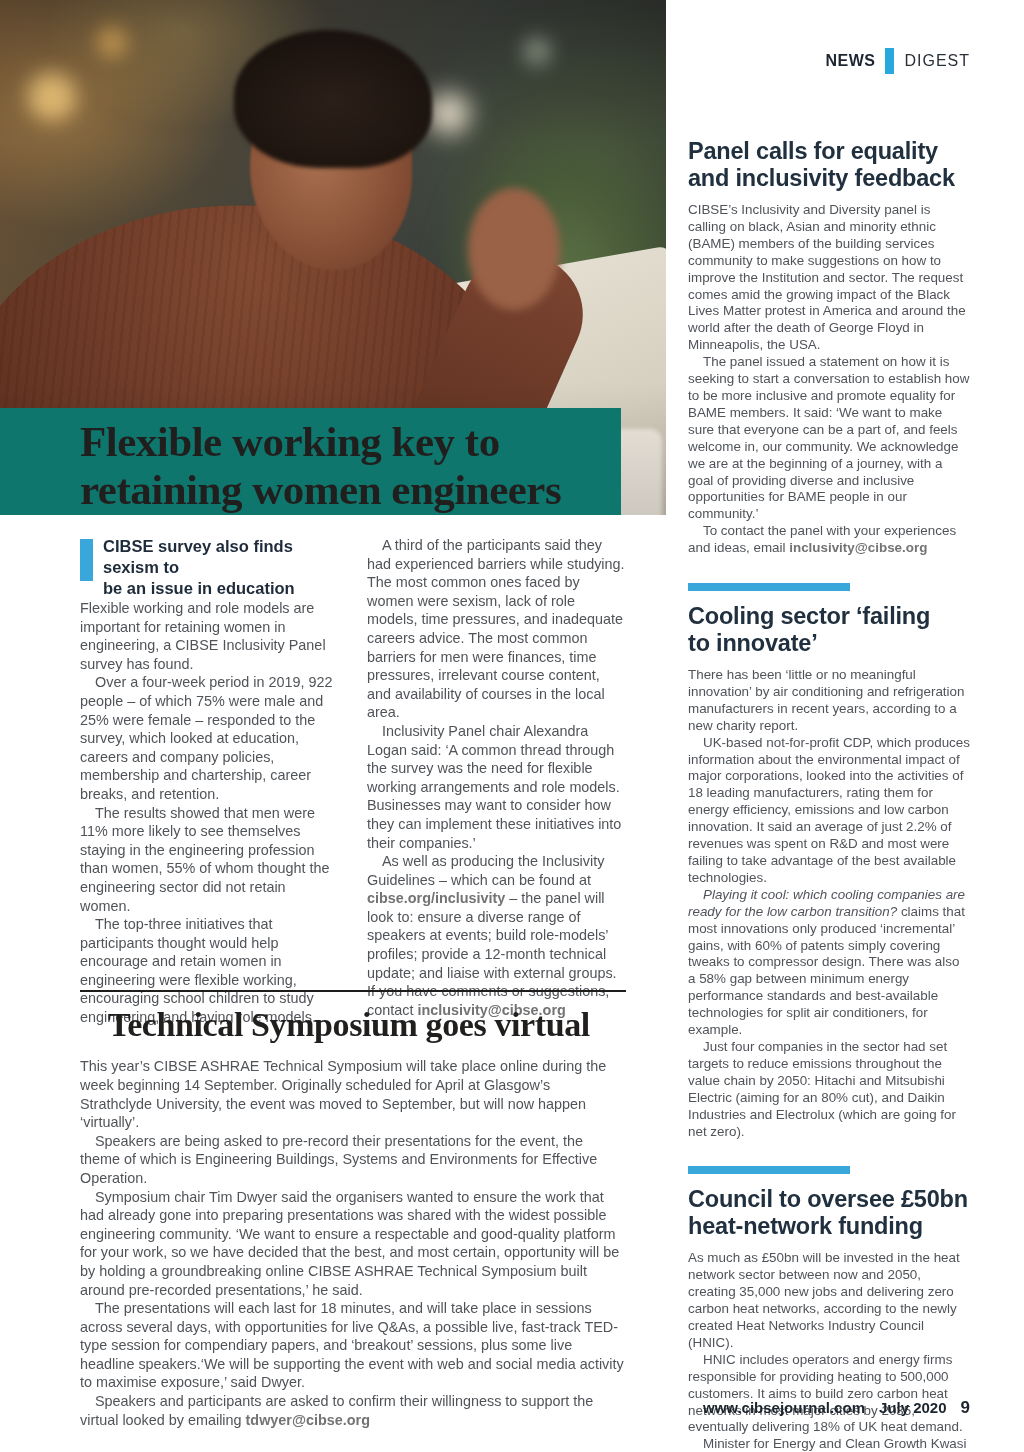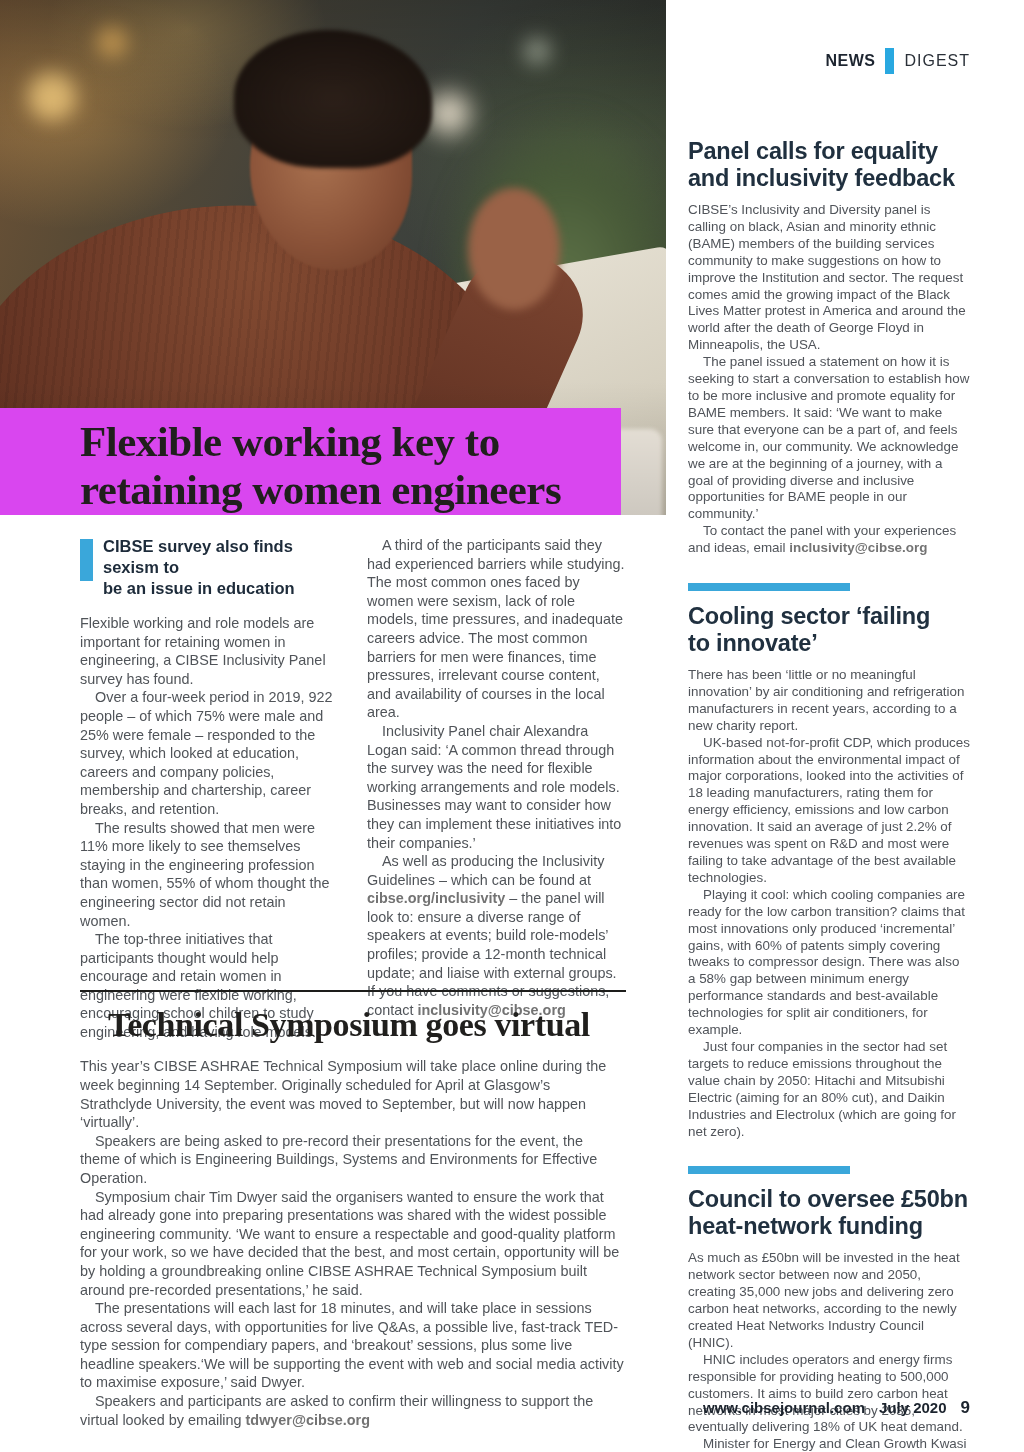--- a/index.html
+++ b/index.html
@@ -61,21 +61,21 @@
   .ph-hair { position: absolute; left: 234px; top: 30px; width: 198px; height: 138px;
     border-radius: 55% 60% 45% 50%; filter: blur(2px);
     background: radial-gradient(ellipse at 50% 50%, #2e211a, #1d140f 75%); }
   .photo::after { content: ""; position: absolute; inset: 0;
     background: linear-gradient(180deg, rgba(0,0,0,.20), rgba(0,0,0,0) 28%, rgba(0,0,0,0) 74%, rgba(0,0,0,.14)); }
 
   
   .headline-box {
     position: absolute; left: 0; top: 408px;
     width: 621px; height: 107px;
-    background: #d946ef;
+    background: #0f766e;
     display: flex; align-items: flex-end;
   }
   .headline-box h1 {
     margin: 0 0 0 80px;
     font-family: "Liberation Serif", serif;
     font-weight: 700;
     font-size: 43px; line-height: 1.13;
     letter-spacing: -0.5px;
     color: #201f1d;
   }
@@ -83,21 +83,21 @@
 
   
   .main-cols {
     position: absolute; left: 80px; top: 536px;
     width: 546px;
     display: flex; gap: 28px;
   }
   .col { width: 259px; }
   .body-p { font-size: 14.4px; line-height: 18.6px; color: #505459; }
   .indent { text-indent: 15px; }
-  .standfirst { display: flex; gap: 10px; margin-bottom: 15px; }
+  .standfirst { display: flex; gap: 10px; }
   .sf-bar { flex: 0 0 13px; height: 42px; margin-top: 3px; background: #3aa7da; }
   .sf-text { font-weight: 700; font-size: 16.5px; line-height: 21px; color: #1d2b3a; }
   .sf-text span { display: block; }
   .bold-inline { font-weight: 700; color: #737373; }
 
   
   .section-rule { position: absolute; left: 80px; top: 990px; width: 546px; height: 2px; background: #1d1d1b; }
   .symposium { position: absolute; left: 80px; top: 1006px; width: 546px; }
   .symposium h2 {
     font-family: "Liberation Serif", serif;
@@ -118,21 +118,21 @@
   .nd-digest { font-size: 16px; letter-spacing: 1px; color: #2a3038; text-align: right; }
   .sb-title {
     font-weight: 700; font-size: 23.5px; line-height: 27px;
     color: #20303f; letter-spacing: -0.2px;
     margin-bottom: 10px;
   }
   .sb-title span { display: block; }
   .first-title { margin-top: 64px; }
   .sb-p { font-size: 13.4px; line-height: 16.9px; color: #50545a; }
   .sb-bar { width: 162px; height: 8px; background: #3aa7da; margin: 26px 0 12px; }
-  .italic-inline { }
+  .italic-inline { font-style: italic; }
 
   
   .footer {
     position: absolute; right: 54px; bottom: 34px;
     display: flex; align-items: baseline; gap: 14px;
     color: #1c242e;
   }
   .f-url, .f-date { font-weight: 700; font-size: 15px; }
   .f-page { font-weight: 700; font-size: 17px; }
 </style>

